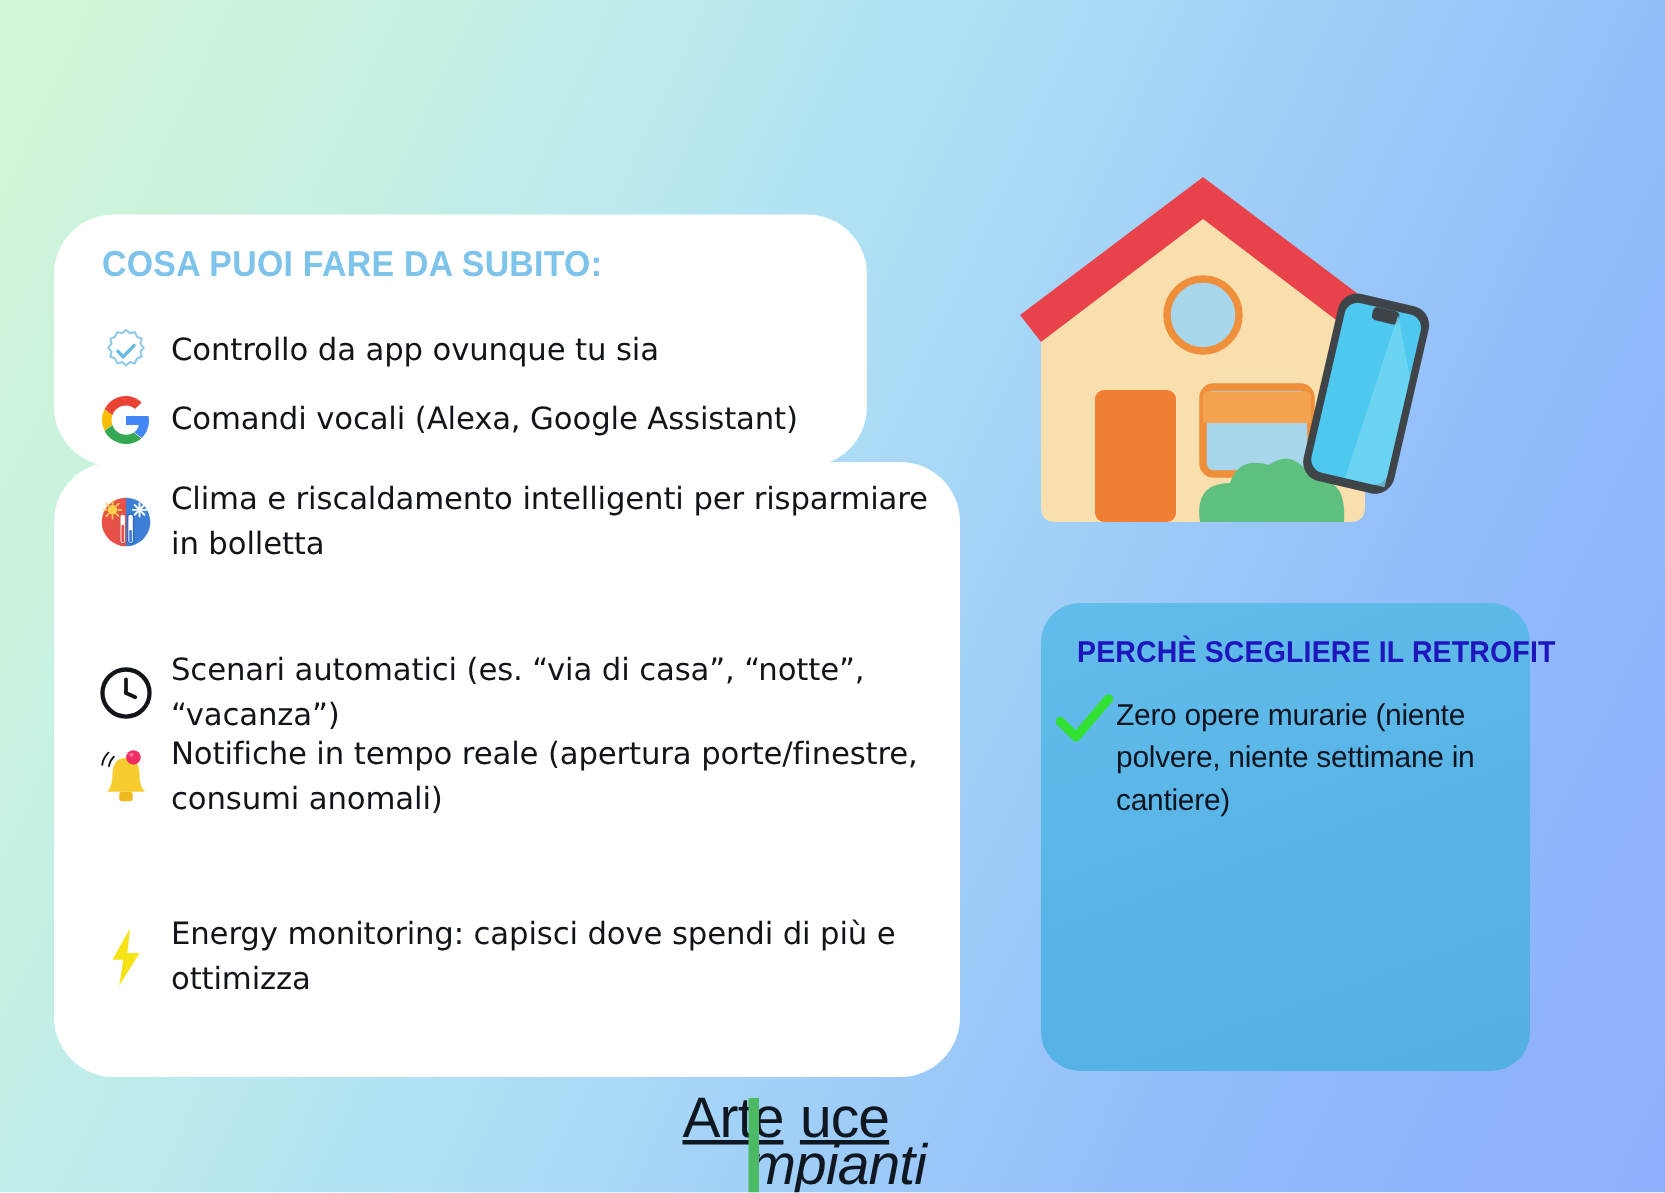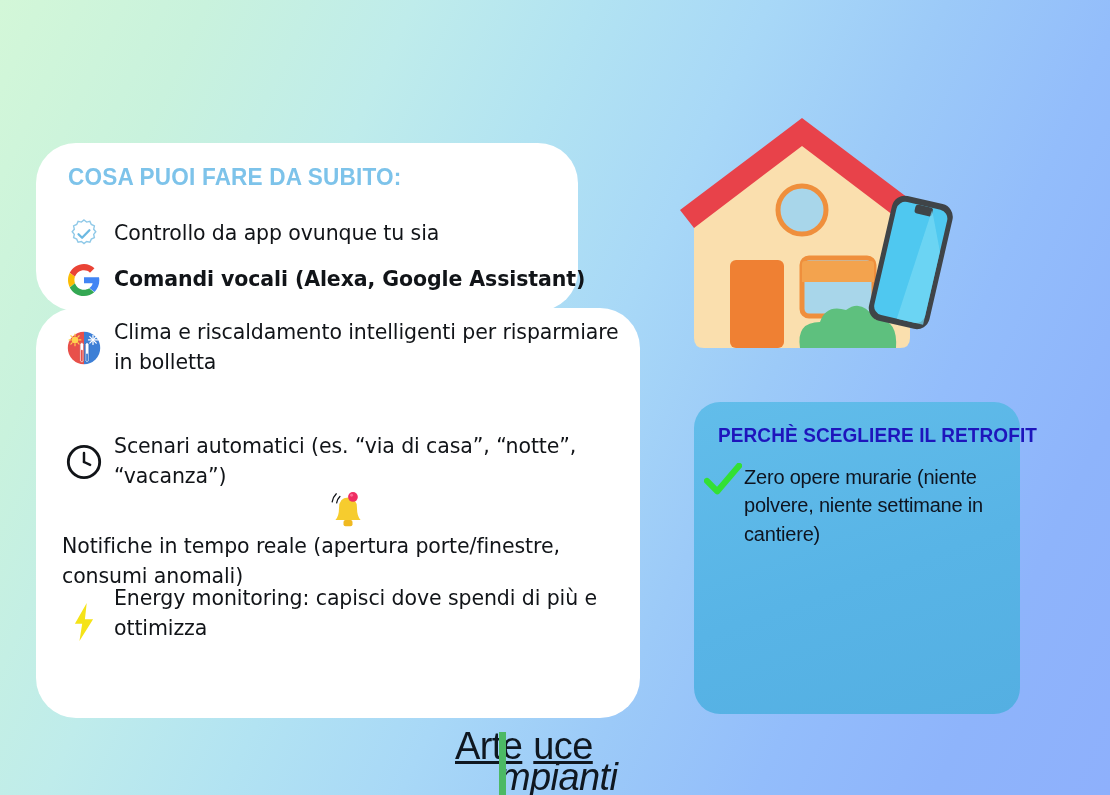--- a/index.html
+++ b/index.html
@@ -102,25 +102,25 @@
   }
   .bullet .txt {
     font-family:"DejaVu Sans", sans-serif;
     font-size:20.5px;
     line-height:1.46;
     color:#111418;
     letter-spacing:-0.1px;
   }
 
   #b1 { left:62px; top:212px; }
-  #b2 { left:62px; top:258px;font-weight:bold; }
+  #b2 { left:62px; top:258px; }
   #b3 { left:62px; top:318px; }
   #b4 { left:62px; top:404px;margin-top:28px; }
-  #b5 { left:62px; top:488px;flex-direction:column; }
-  #b6 { left:62px; top:584px;align-items:flex-end; }
+  #b5 { left:62px; top:488px; }
+  #b6 { left:62px; top:608px; }
 
   
   #blue-panel {
     position:absolute;
     left:694px; top:402px;
     width:326px; height:312px;
     background:linear-gradient(160deg,#62bdea 0%,#58b4e6 55%,#54afe2 100%);
     border-radius:26px;
     z-index:4;
   }

